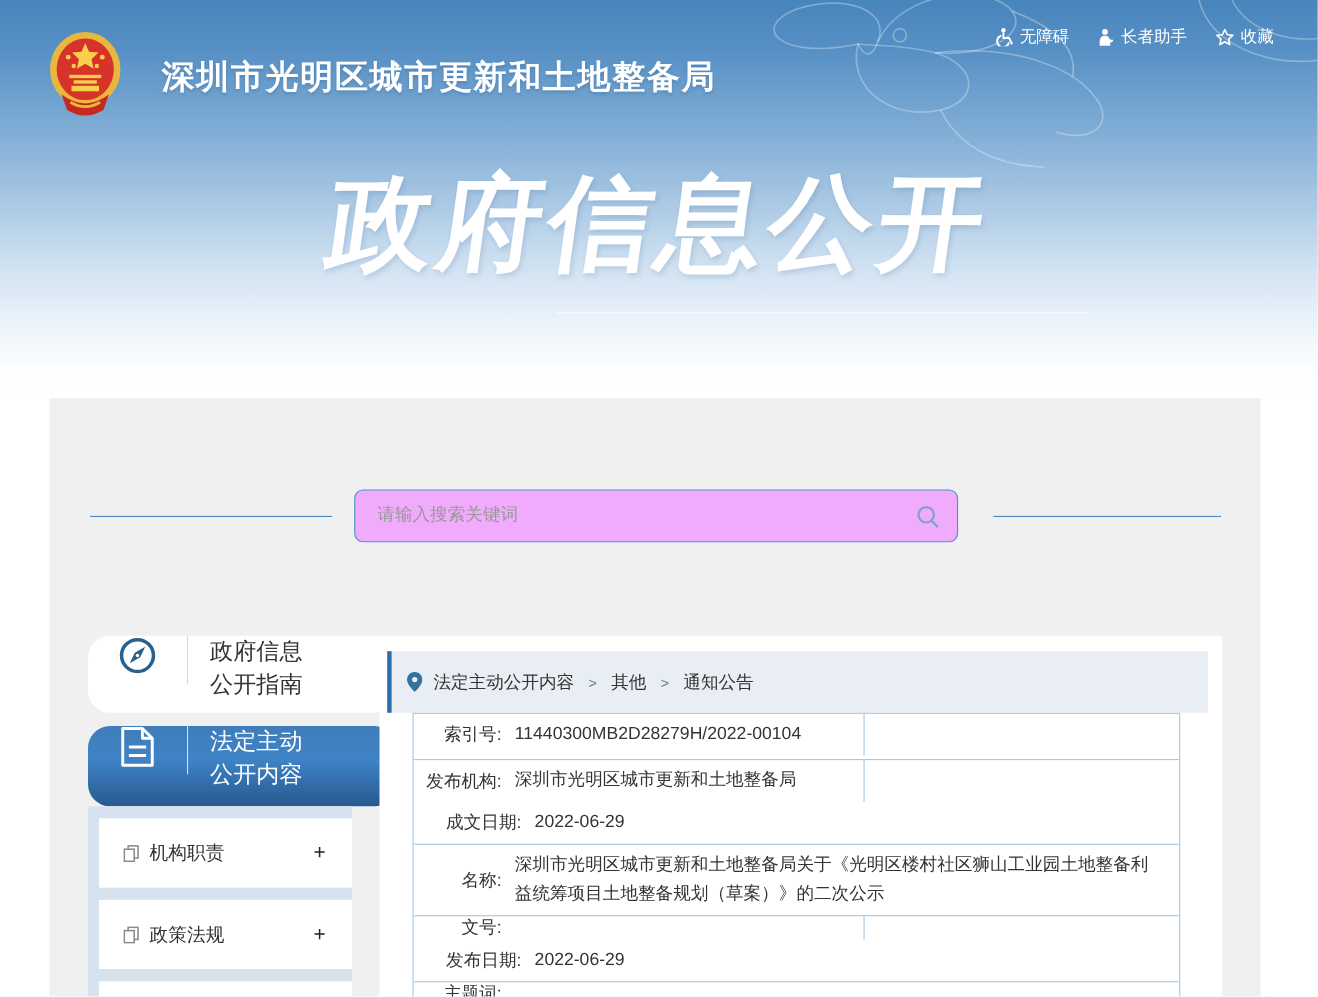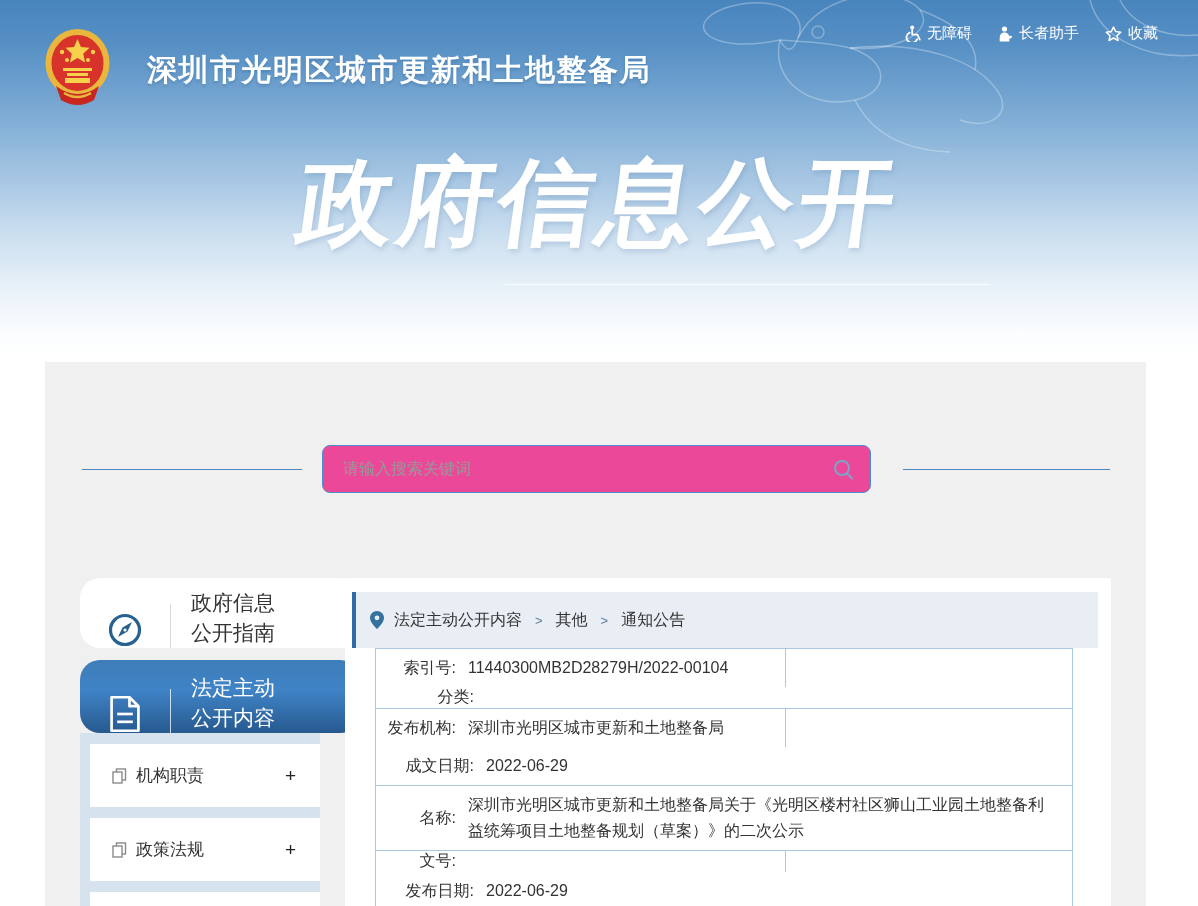--- a/index.html
+++ b/index.html
@@ -25,30 +25,30 @@
   .title-underline{left:505px;top:284px;width:484px;height:1px;
     background:rgba(255,255,255,.85);}
 
   
   .panel{left:45px;top:362px;width:1101px;height:544px;background:#f0f0f0;}
 
   
   .hline{top:469px;height:1px;background:#4d86c0;}
   .hline.l{left:82px;width:220px;}
   .hline.r{left:903px;width:207px;}
-  .search-box{left:322px;top:445px;width:549px;height:48px;background:#ec4899;
+  .search-box{left:322px;top:445px;width:549px;height:48px;background:#f0abfc;
     border:1px solid #4e8fcb;border-radius:8px;box-sizing:border-box;
     display:flex;align-items:center;padding:0 16px 0 18px;}
   .search-input{flex:1;border:none;outline:none;background:transparent;
     font-size:16px;color:#333;font-family:inherit;}
   .search-input::placeholder{color:#999;}
   .search-btn{border:none;background:none;padding:0;cursor:pointer;display:flex;}
 
   
-  .side-item{left:80px;width:280px;display:flex;align-items:flex-end;cursor:pointer;border-radius:20px;}
+  .side-item{left:80px;width:280px;display:flex;align-items:flex-start;cursor:pointer;border-radius:20px;}
   .side-item.guide{top:578px;height:70px;background:#fff;}
   .side-item.active{top:660px;height:73px;
     background:linear-gradient(180deg,#3e7db9 0%,#3f83c6 42%,#27598f 100%);}
   .side-icn{width:90px;display:flex;justify-content:center;align-items:center;}
   .vdiv{width:1px;height:44px;background:#d9d9d9;}
   .side-item.active .vdiv{background:rgba(255,255,255,.75);}
   .side-label{padding-left:20px;font-size:21px;line-height:30px;color:#333;}
   .side-item.active .side-label{color:#fff;}
   .submenu{left:80px;top:733px;width:240px;height:173px;background:#d6e3ee;
     overflow:hidden;}
@@ -221,24 +221,20 @@
   <span class="crumb-sep">&gt;</span>
   <span class="crumb">通知公告</span>
 </div>
 
 <div class="abs info-table">
   <div class="trow h41">
     <div class="cellL">
       <span class="lab">索引号:</span>
       <span class="val">11440300MB2D28279H/2022-00104</span>
     </div>
-    <div class="cellR">
-      <span class="lab2">分类:</span>
-      <span class="val"></span>
-    </div>
   </div>
   <div class="trow h45">
     <div class="cellL">
       <span class="lab">发布机构:</span>
       <span class="val">深圳市光明区城市更新和土地整备局</span>
     </div>
     <div class="cellR">
       <span class="lab2">成文日期:</span>
       <span class="val">2022-06-29</span>
     </div>

